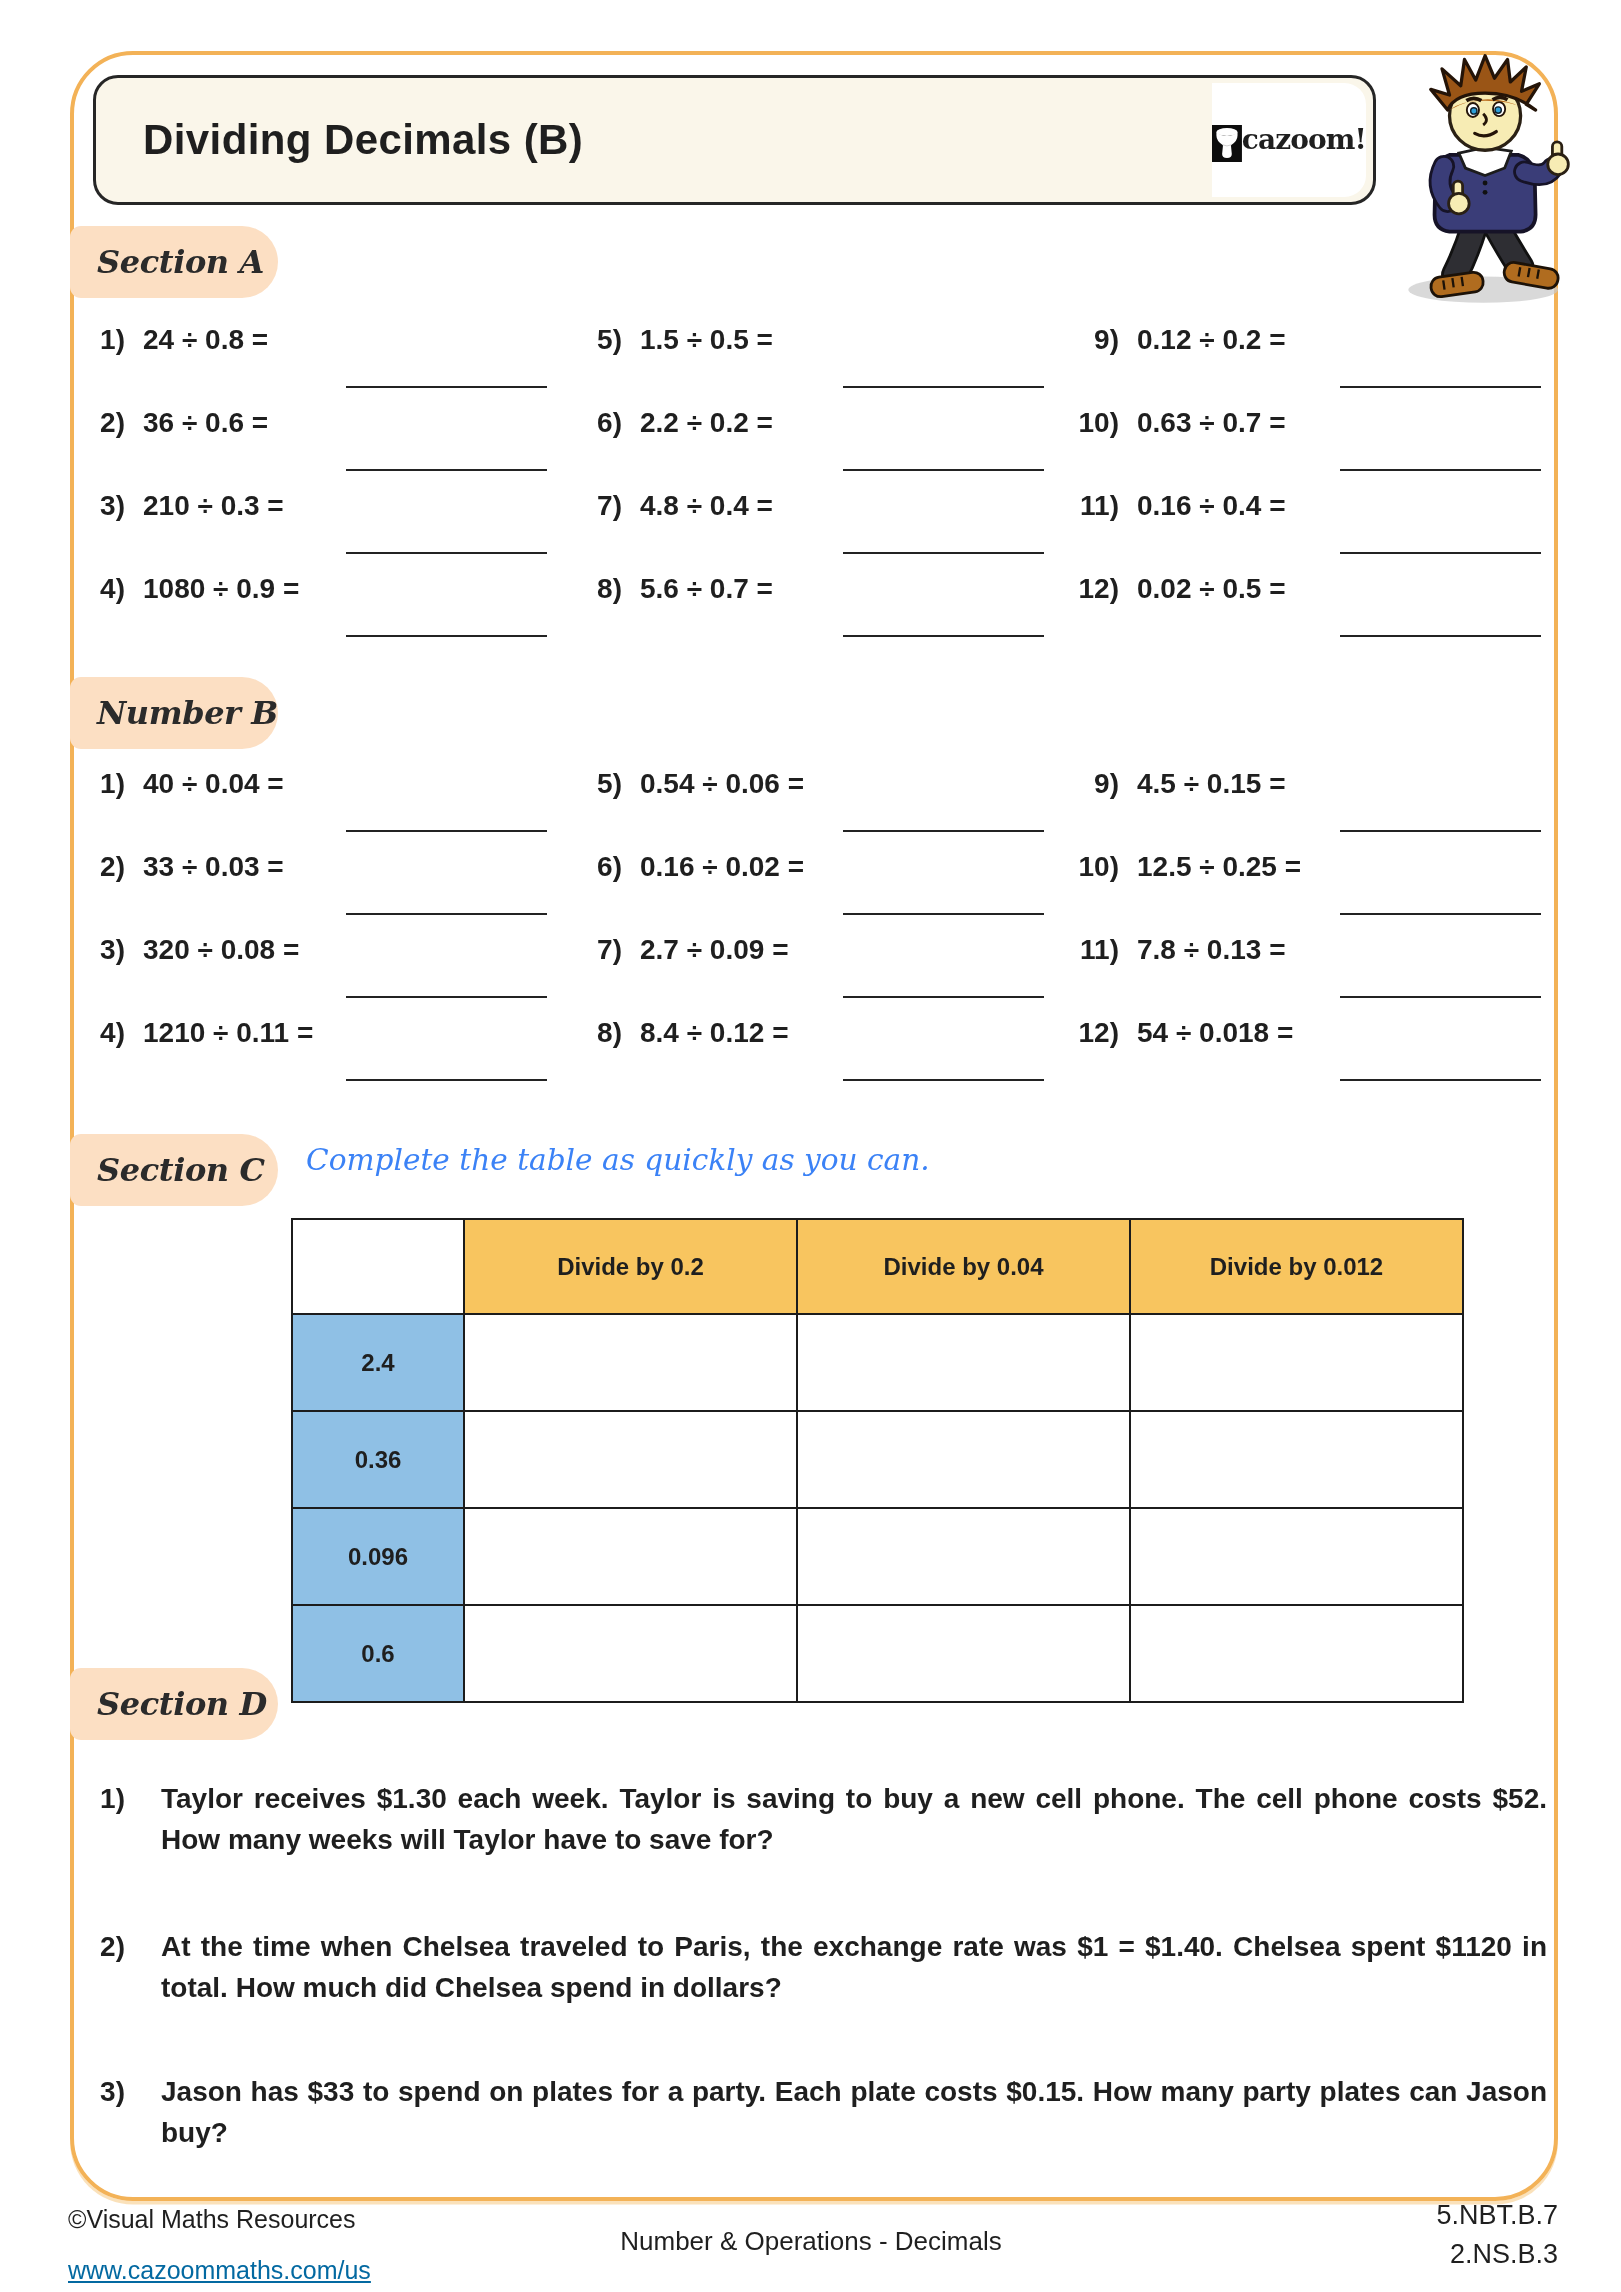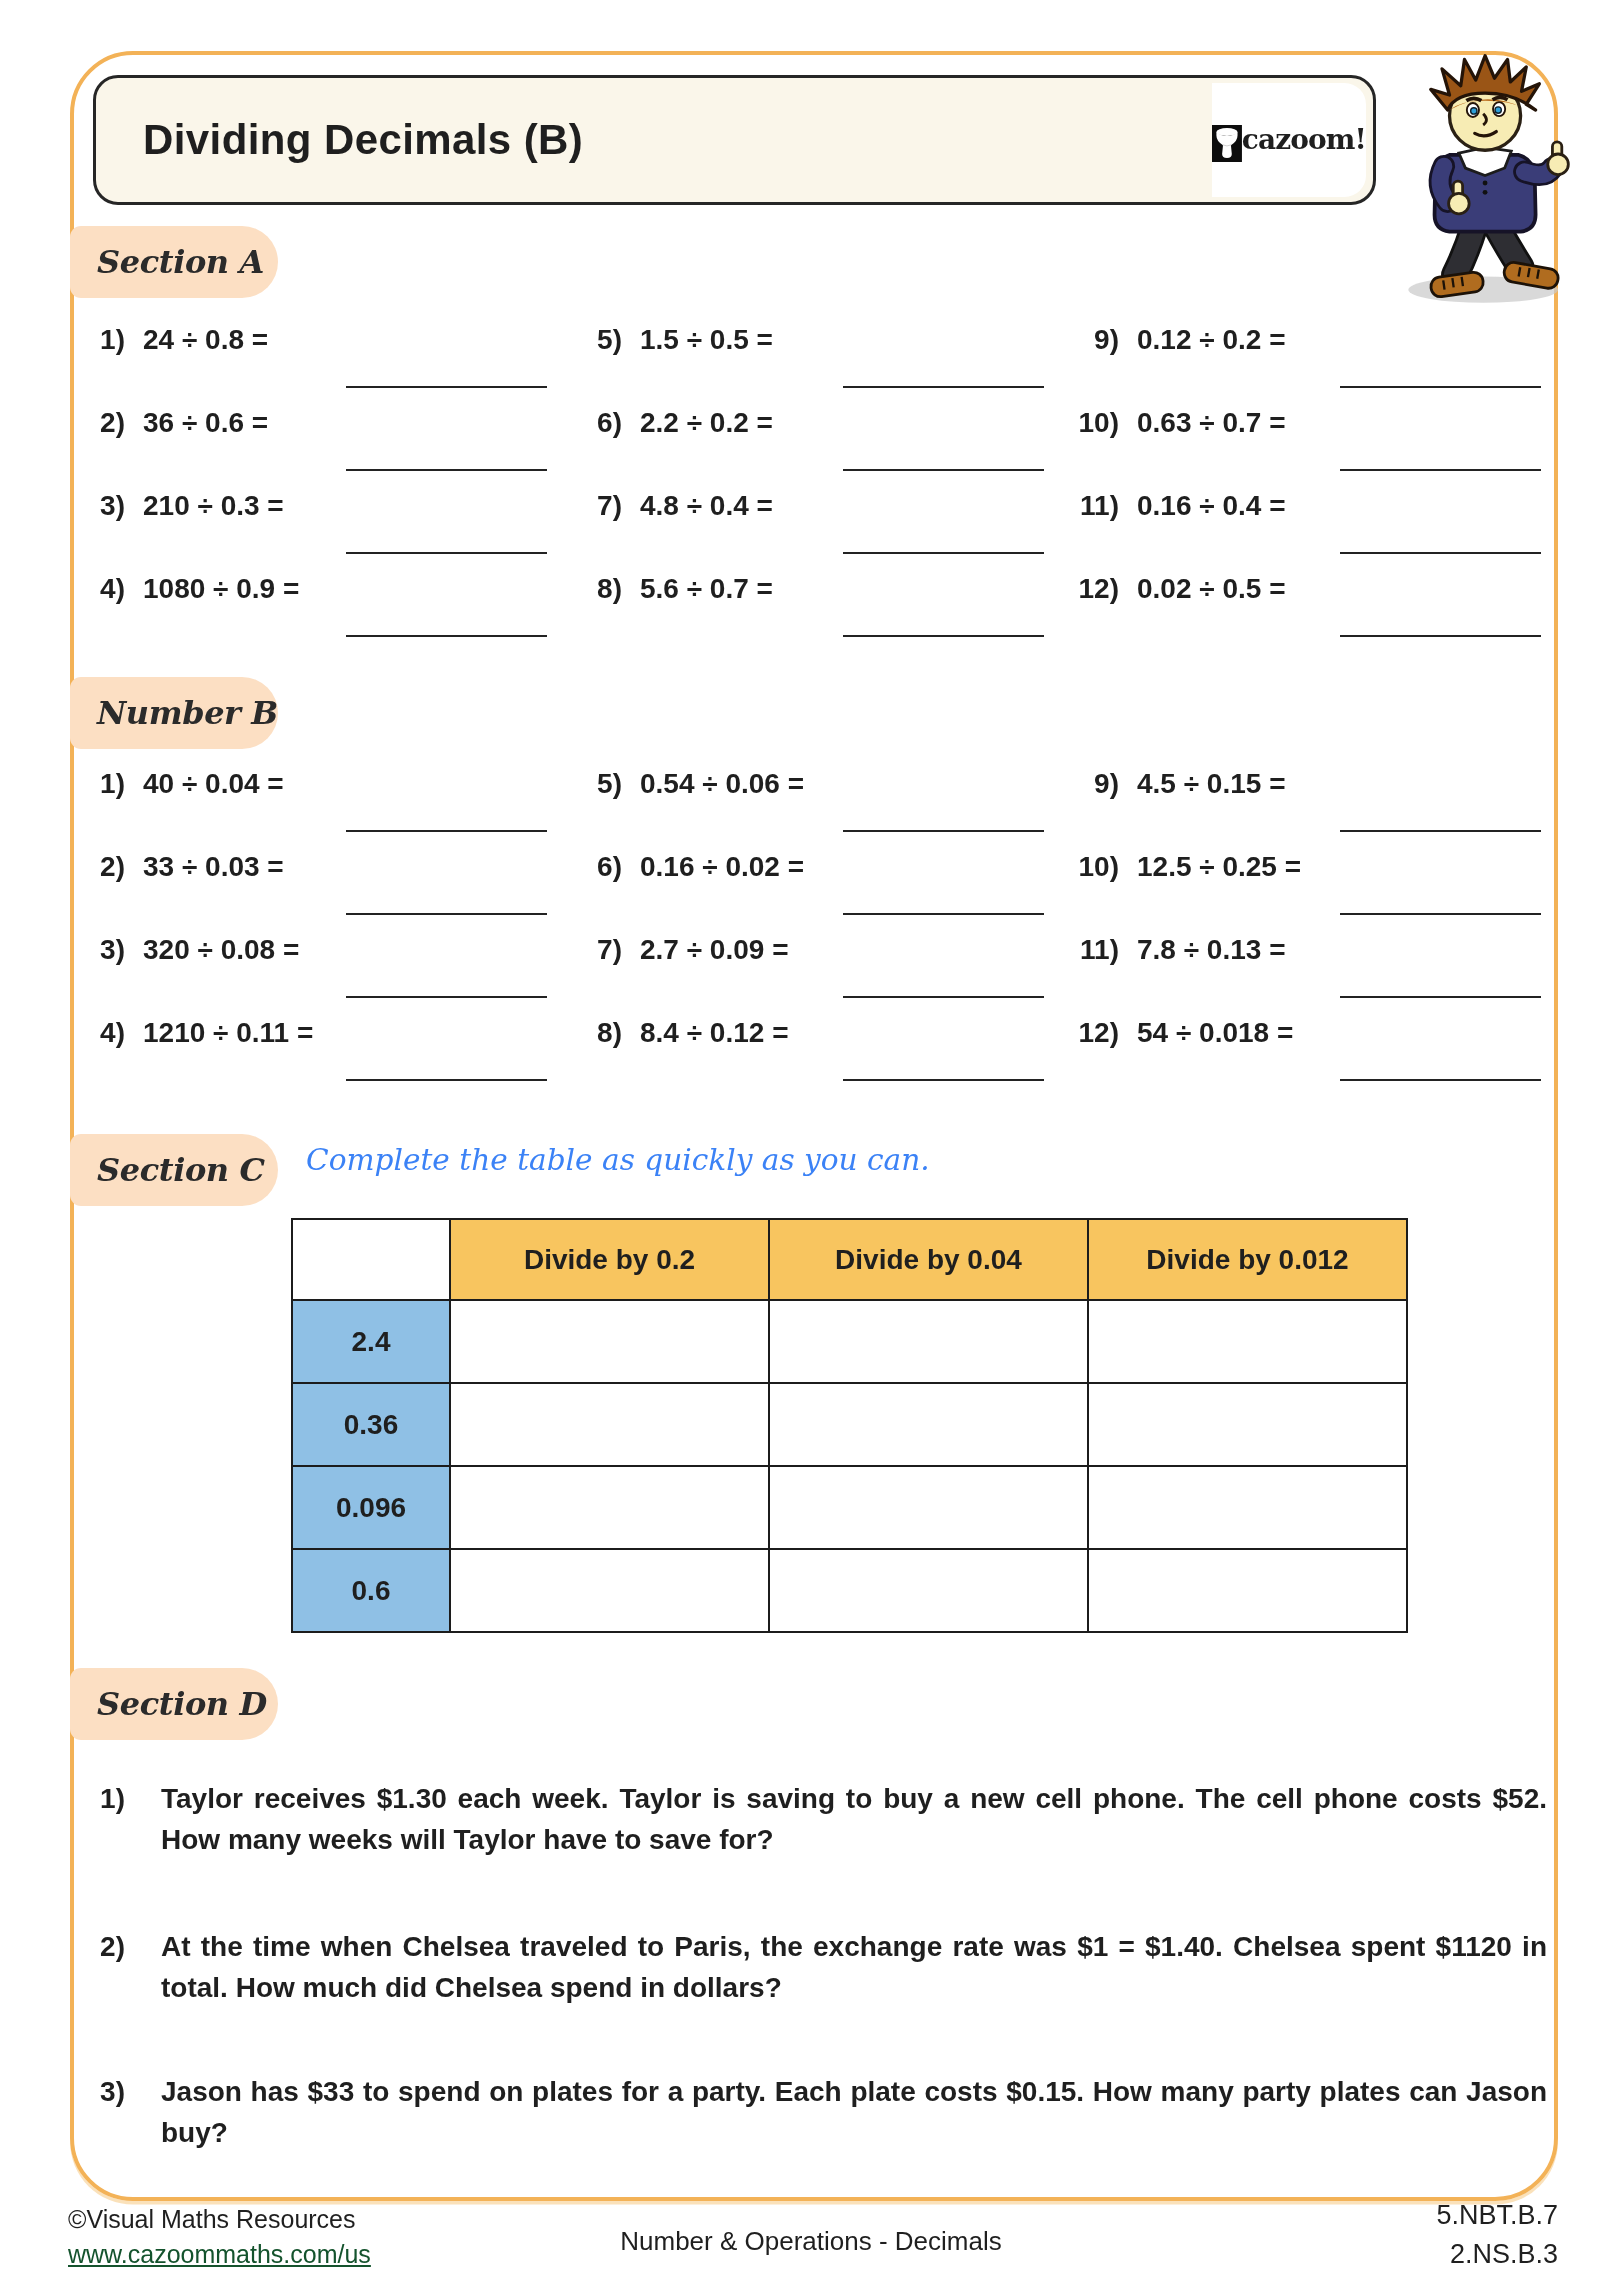--- a/index.html
+++ b/index.html
@@ -33,35 +33,35 @@
         grid-template-columns:497px 497px 497px;grid-template-rows:repeat(4,83px);grid-auto-flow:column;z-index:2;}
   .prob{position:relative;display:flex;align-items:flex-start;padding-top:9px;
         font-size:28px;font-weight:bold;}
   .pnum{width:52px;text-align:right;margin-right:18px;flex:none;}
   .ansline{position:absolute;right:23px;bottom:9.9px;width:201px;height:0;border-bottom:2.7px solid #232323;}
 
   
   .instruction{position:absolute;left:306px;top:1143px;font-family:"DejaVu Serif",serif;
         font-style:italic;font-size:29.6px;color:#3b82f6;z-index:2;}
   table.ctable{position:absolute;left:291px;top:1218px;border-collapse:collapse;z-index:2;}
-  table.ctable td,table.ctable th{border:2.7px solid #1c1c1c;padding:0;text-align:center;
-        font-size:28px;font-weight:bold;color:#1f1f1f;}
+  table.ctable td,table.ctable th{border:2.7px solid #1c1c1c;padding:7px;text-align:center;
+        font-size:24px;font-weight:bold;color:#1f1f1f;}
   .c-corner{width:156px;background:#ffffff;}
   .c-head{width:317px;height:79px;background:#f8c55f;}
   .c-rowhead{width:156px;height:81px;background:#8fc0e5;}
   .c-blank{background:#ffffff;}
 
   
   .word-prob{position:absolute;left:73px;width:1474px;display:flex;z-index:2;
         font-size:28px;font-weight:bold;line-height:41px;}
   .word-text{margin-left:18px;width:1390px;text-align:justify;}
 
   
   .foot-left{position:absolute;left:68px;top:2205px;font-size:25px;z-index:2;}
-  .foot-link{display:block;margin-top:6px;color:#14532d;text-decoration:underline;cursor:pointer;font-size:25px;}
+  .foot-link{display:block;margin-top:22px;color:#0369a1;text-decoration:underline;cursor:pointer;font-size:25px;}
   .foot-center{position:absolute;left:0;top:2226px;width:1622px;text-align:center;font-size:26px;z-index:2;}
   .foot-right{position:absolute;right:64px;top:2196px;text-align:right;font-size:27px;line-height:39px;z-index:2;}
 </style>
 </head>
 <body>
 
 <div id="page">
 
   <div class="page-border"></div>
 

